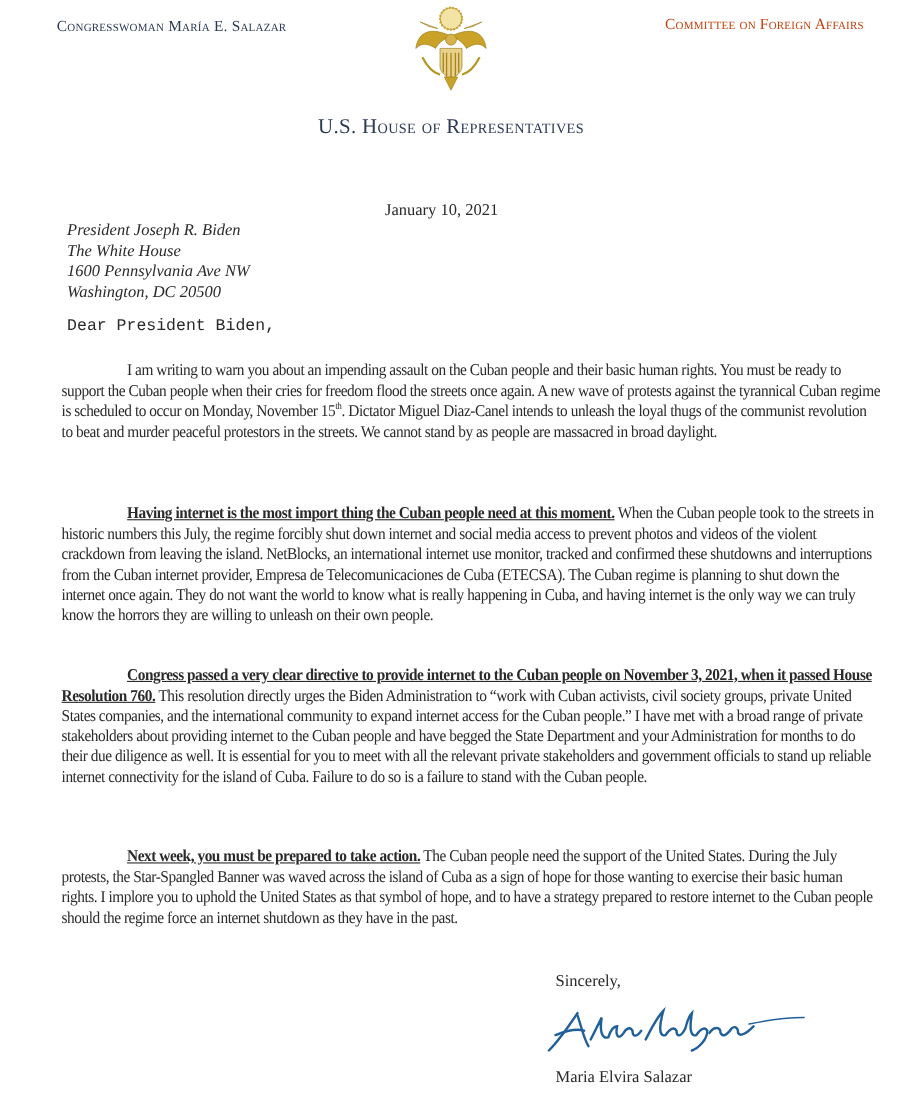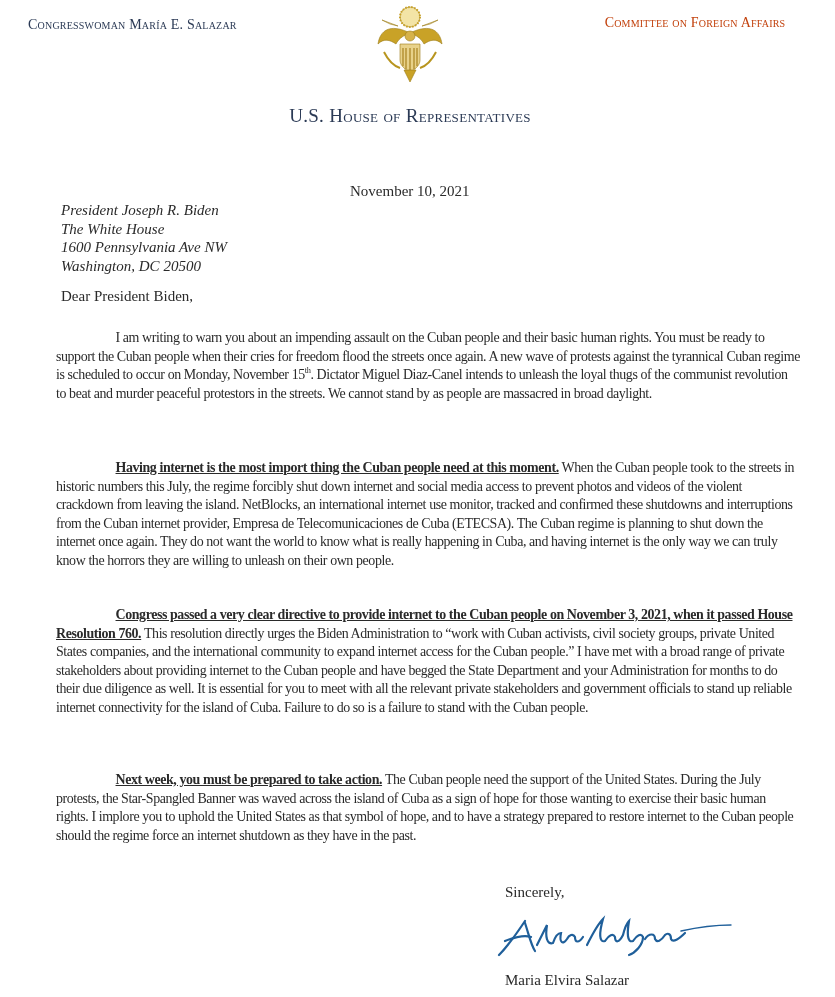--- a/index.html
+++ b/index.html
@@ -3,21 +3,21 @@
 <meta charset="utf-8">
 <style>
   html, body { margin: 0; padding: 0; background: #ffffff; }
   body {
     width: 835px; height: 997px; position: relative; overflow: hidden;
     font-family: "Liberation Serif", "DejaVu Serif", serif;
     color: #2a2a2a;
   }
   .letterhead-left {
     position: absolute; left: 28px; top: 14px; width: 256px;
-    text-align: left; color: #2b3a55; font-size: 14px; line-height: 21px;
+    text-align: center; color: #2b3a55; font-size: 14px; line-height: 21px;
     font-variant: small-caps; letter-spacing: 0.2px;
   }
   .letterhead-right {
     position: absolute; left: 570px; top: 11px; width: 250px;
     text-align: center; color: #c2410c; font-size: 14px; line-height: 23px;
     font-variant: small-caps; letter-spacing: 0.2px;
   }
   .seal {
     position: absolute; left: 370px; top: 4px; width: 80px; height: 82px;
   }
@@ -26,21 +26,21 @@
     text-align: center; color: #2b3a55; font-size: 19px; line-height: 26px;
     font-variant: small-caps; letter-spacing: 0.3px;
   }
   .date {
     position: absolute; left: 350px; top: 183px; font-size: 15px; color: #2a2a2a;
   }
   .address {
     position: absolute; left: 61px; top: 201px; font-size: 15px; line-height: 18.5px; font-style: italic;
   }
   .salutation {
-    position: absolute; left: 61px; top: 288px; font-size: 15px;
+    position: absolute; left: 61px; top: 288px; font-size: 15px; font-family: Liberation Mono, monospace;
   }
   .para {
     position: absolute; left: 56px; width: 740px;
     font-size: 15px; line-height: 18.6px; letter-spacing: -0.45px;
     transform: scaleX(0.93); transform-origin: left top;
     width: 800px;
   }
   .para .indent { display: inline-block; width: 64px; }
   .para .lead { font-weight: bold; text-decoration: underline; }
   .p1 { top: 328px; }
@@ -83,21 +83,21 @@
 </svg>
 
 <div class="letterhead-right">
   <div>Committee on Foreign Affairs</div>
 </div>
 
 <div class="house">
   <div>U.S. House of Representatives</div>
 </div>
 
-<div class="date">November 10, 2021</div>
+<div class="date">January 10, 2021</div>
 
 <div class="address">
   <div>President Joseph R. Biden</div>
   <div>The White House</div>
   <div>1600 Pennsylvania Ave NW</div>
   <div>Washington, DC 20500</div>
 </div>
 
 <div class="salutation">Dear President Biden,</div>
 

